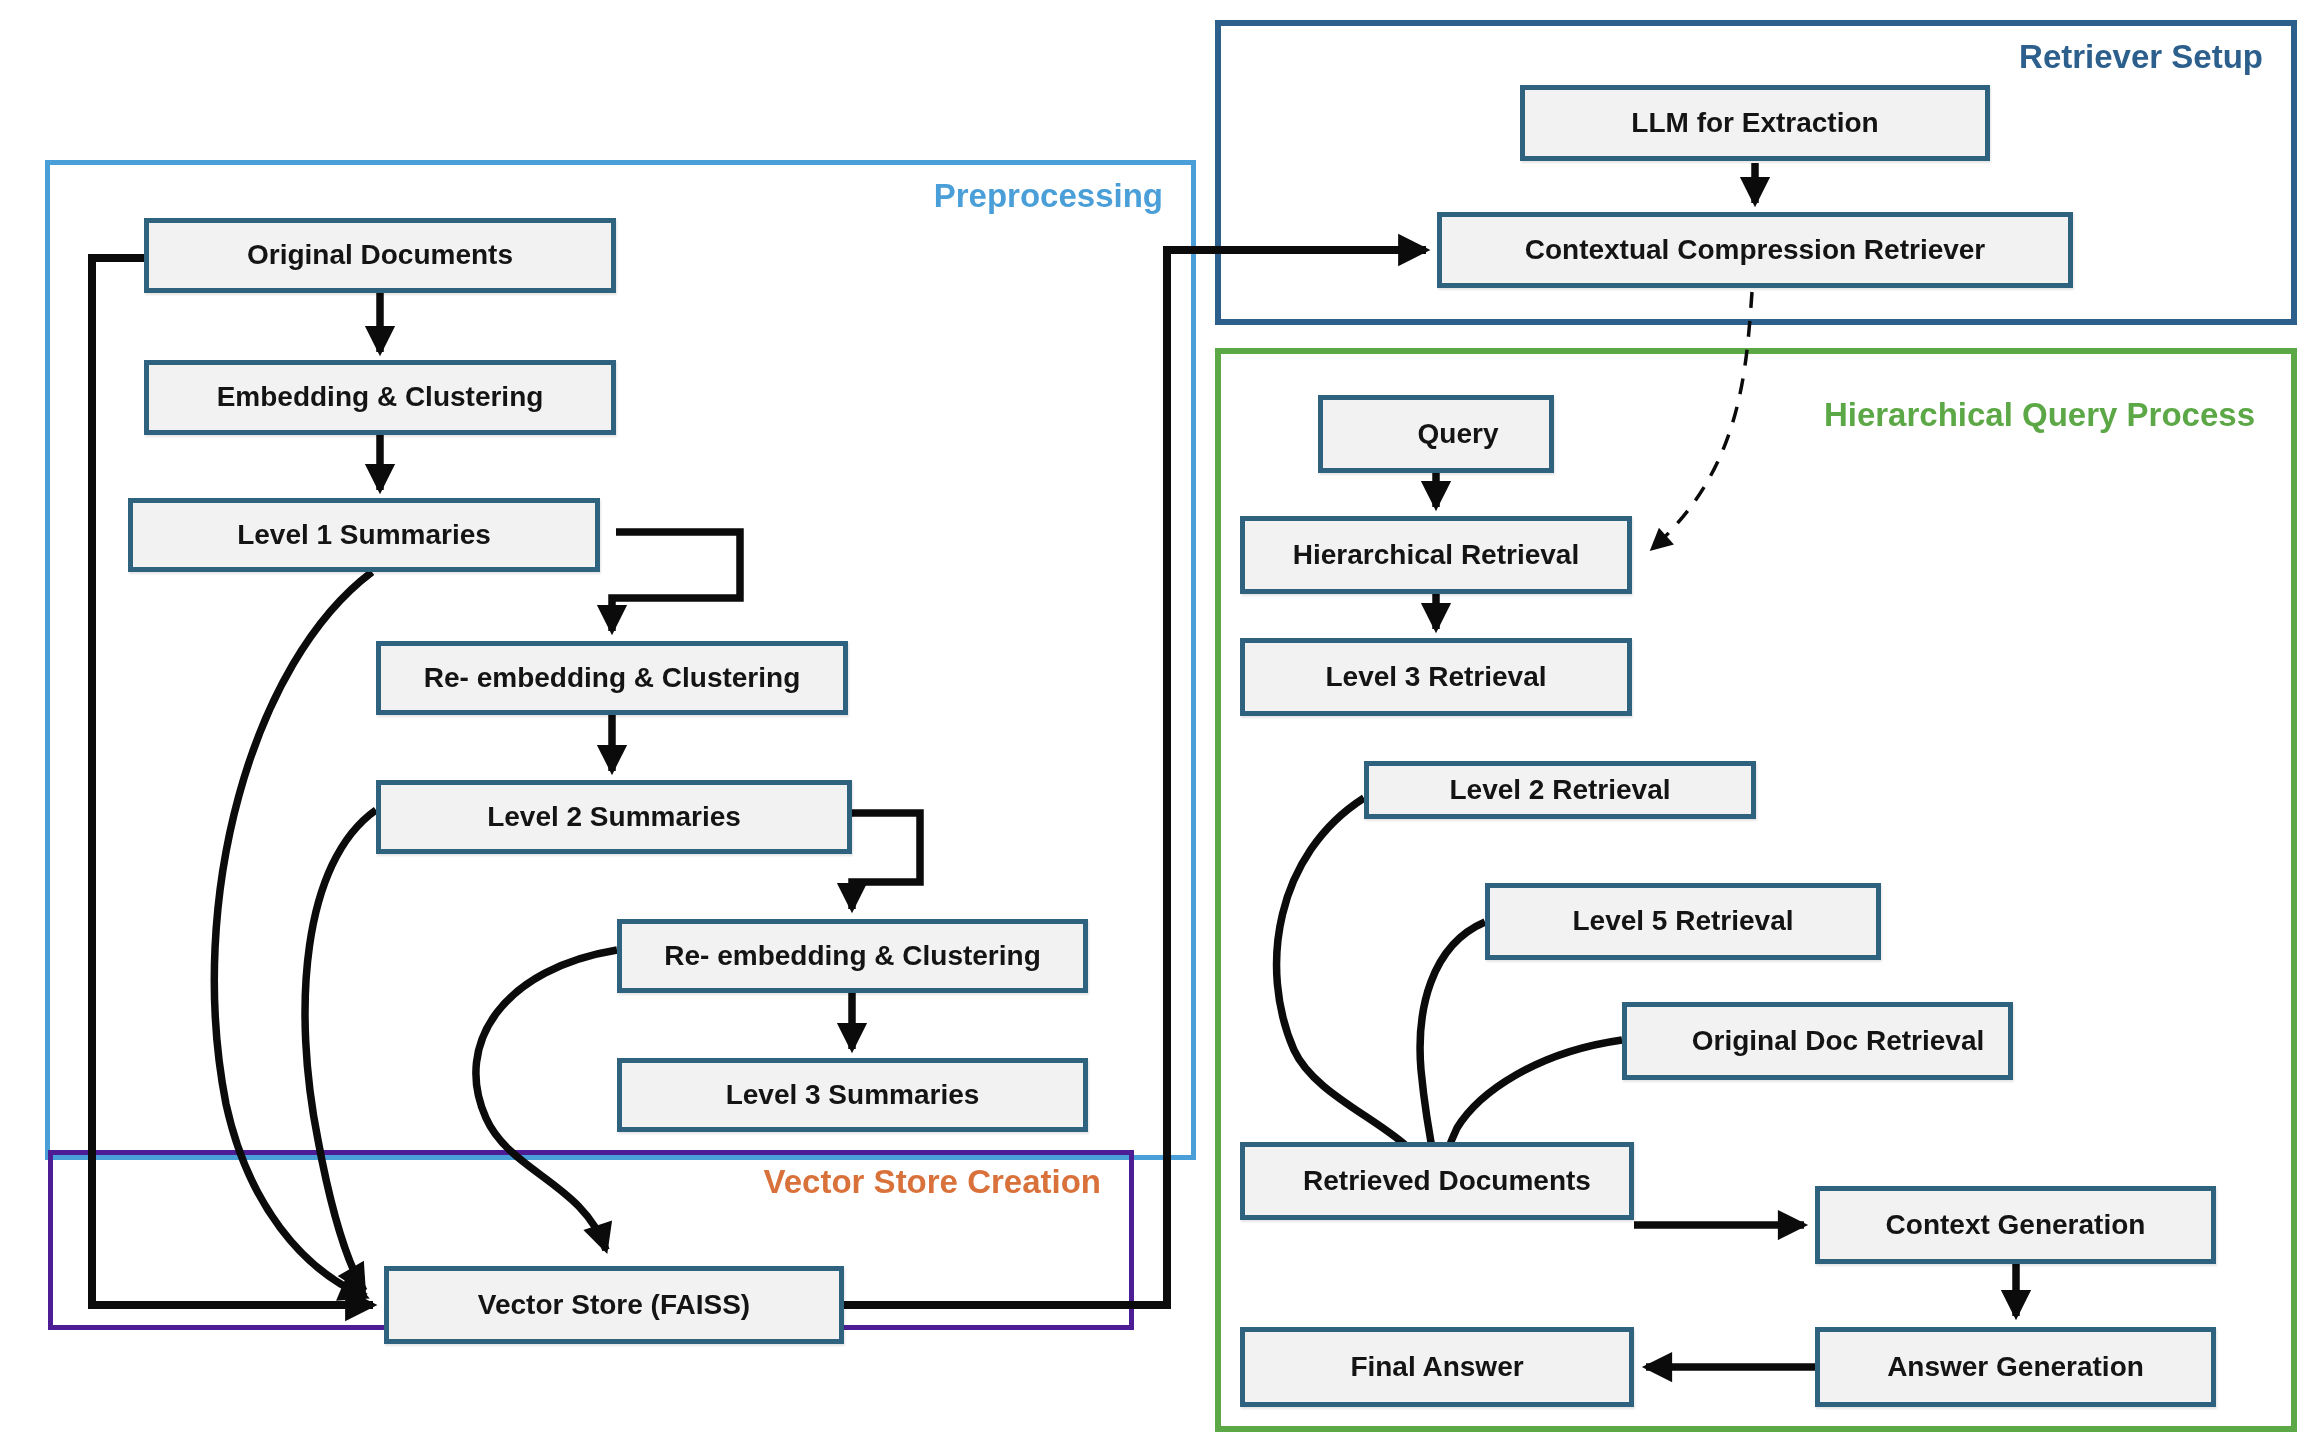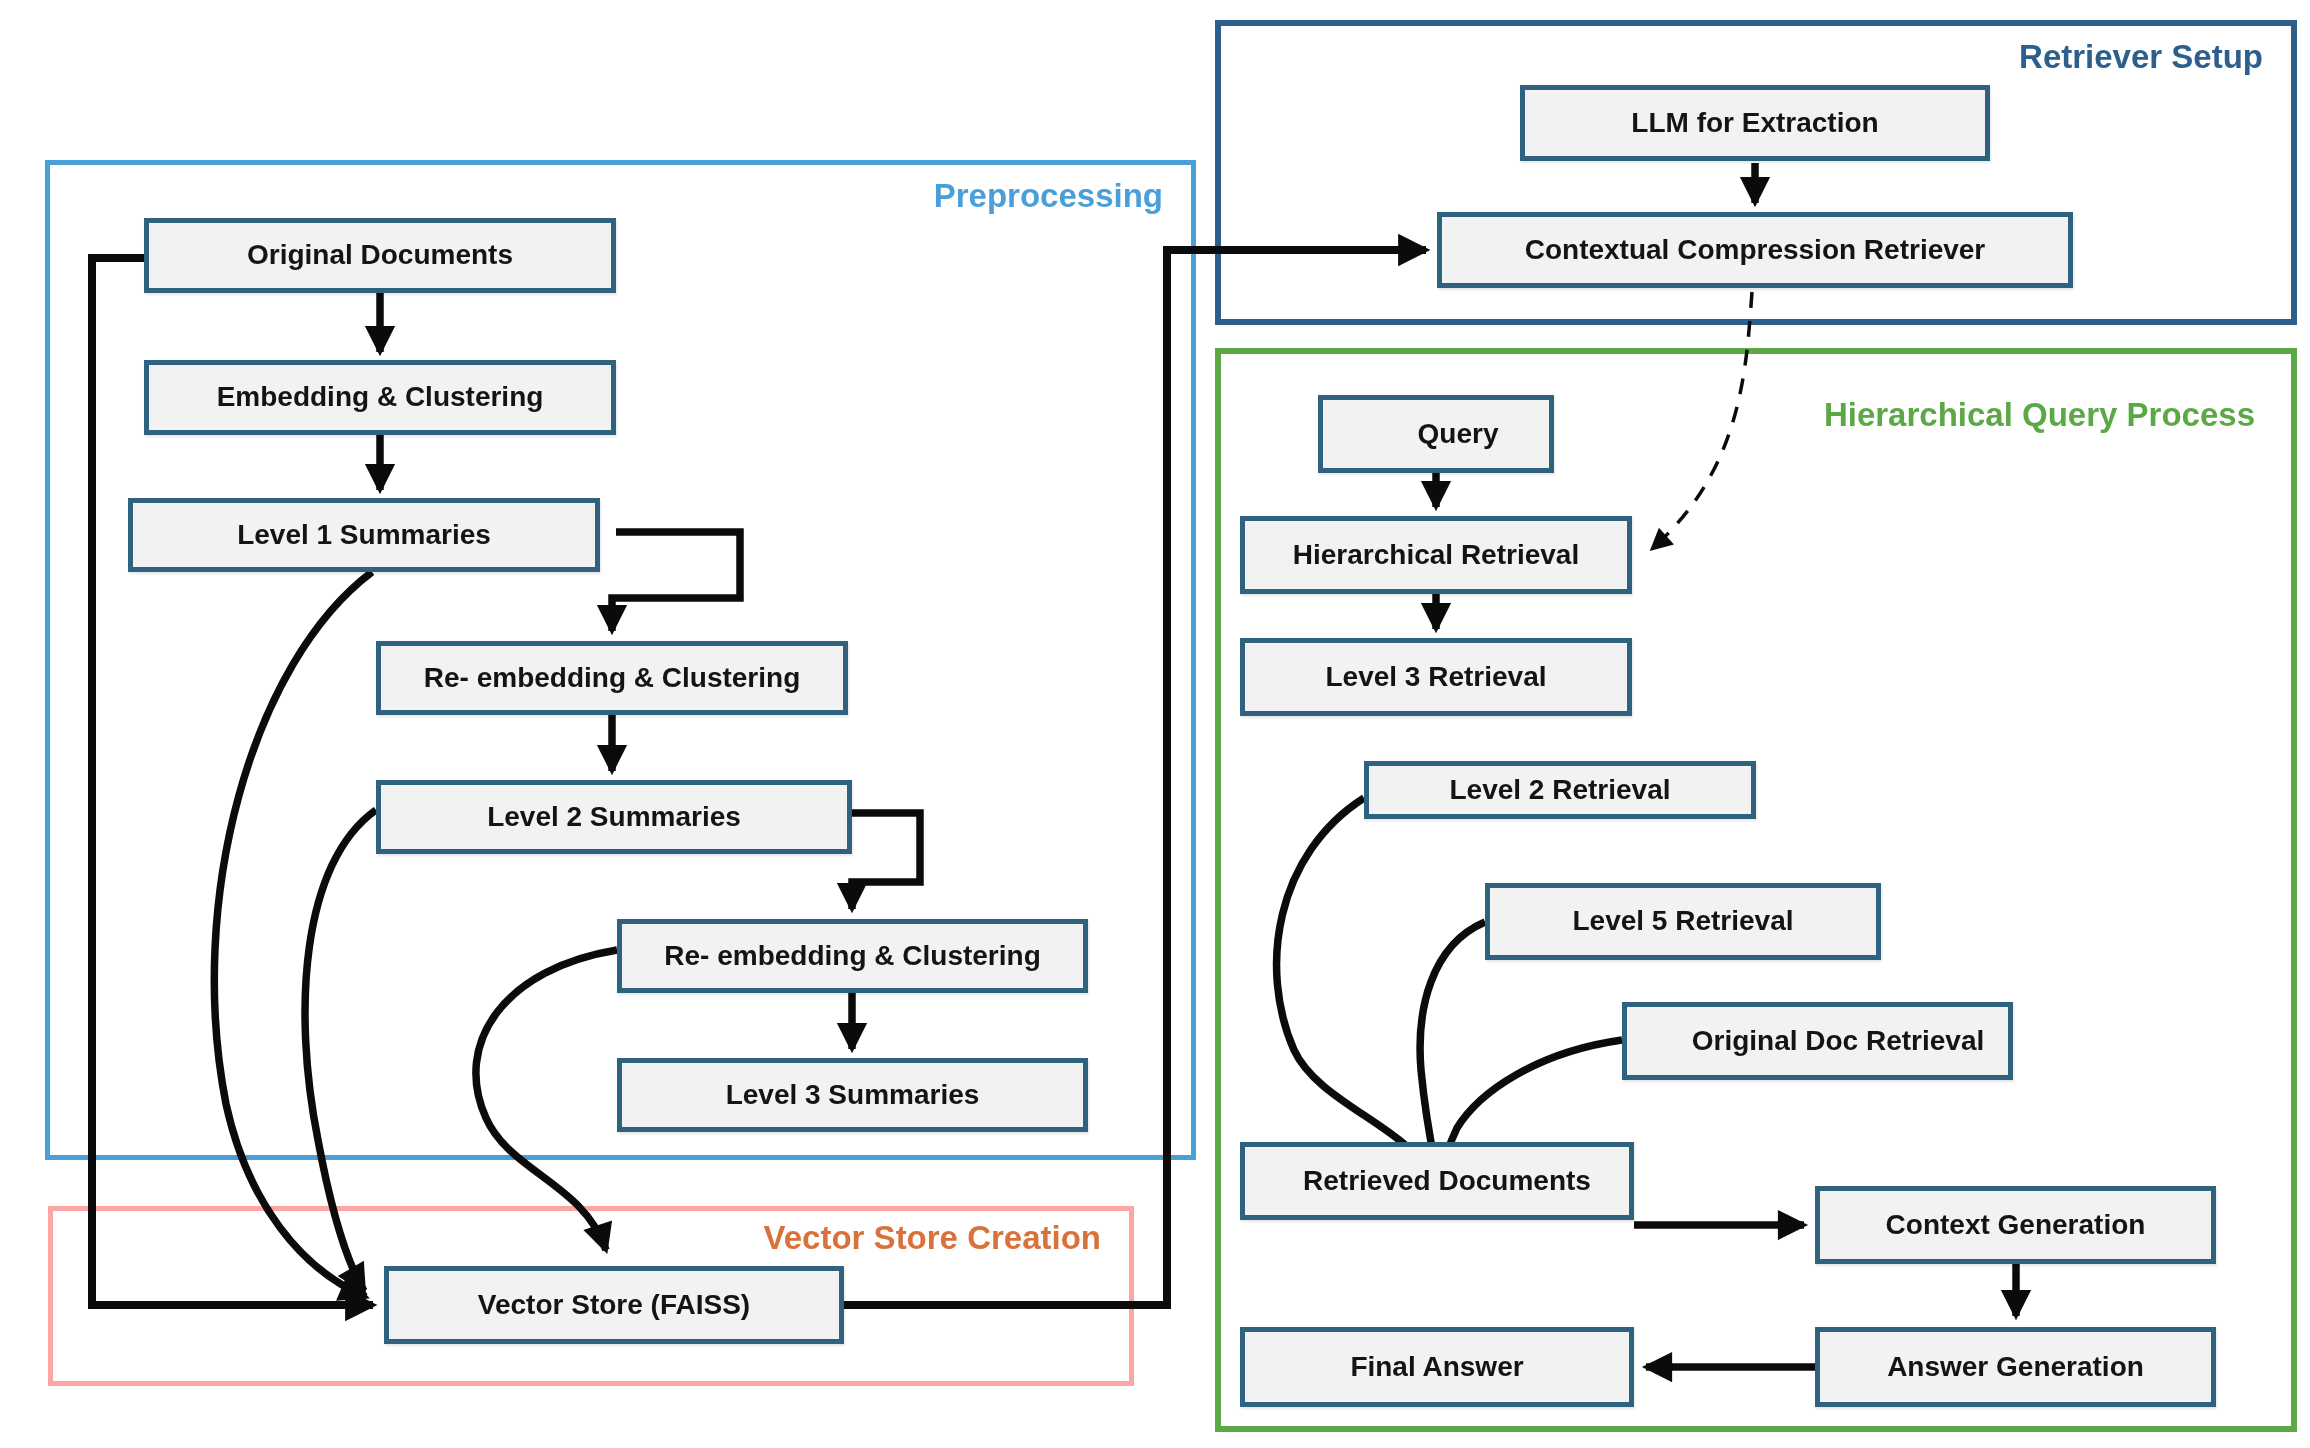--- a/index.html
+++ b/index.html
@@ -26,21 +26,21 @@
 </style>
 </head>
 <body>
 
 <div class="stage">
 
   <div class="panel" style="left:45px; top:160px; width:1151px; height:1000px; border:5px solid #4a9fd8;">
     <div class="panel-label" style="right:28px; top:12px; color:#4a9fd8;">Preprocessing</div>
   </div>
 
-  <div class="panel" style="left:48px; top:1206px; width:1086px; height:180px; border:5px solid #fca5a5;">
+  <div class="panel" style="left:48px; top:1150px; width:1086px; height:180px; border:5px solid #4c1d95;">
     <div class="panel-label" style="right:28px; top:8px; color:#d9713a;">Vector Store Creation</div>
   </div>
 
   <div class="panel" style="left:1215px; top:20px; width:1082px; height:305px; border:6px solid #2d5f8d;">
     <div class="panel-label" style="right:28px; top:12px; color:#2d5f8d;">Retriever Setup</div>
   </div>
 
   <div class="panel" style="left:1215px; top:348px; width:1082px; height:1084px; border:6px solid #5ca847;">
     <div class="panel-label" style="right:36px; top:42px; color:#5ca847;">Hierarchical Query Process</div>
   </div>

